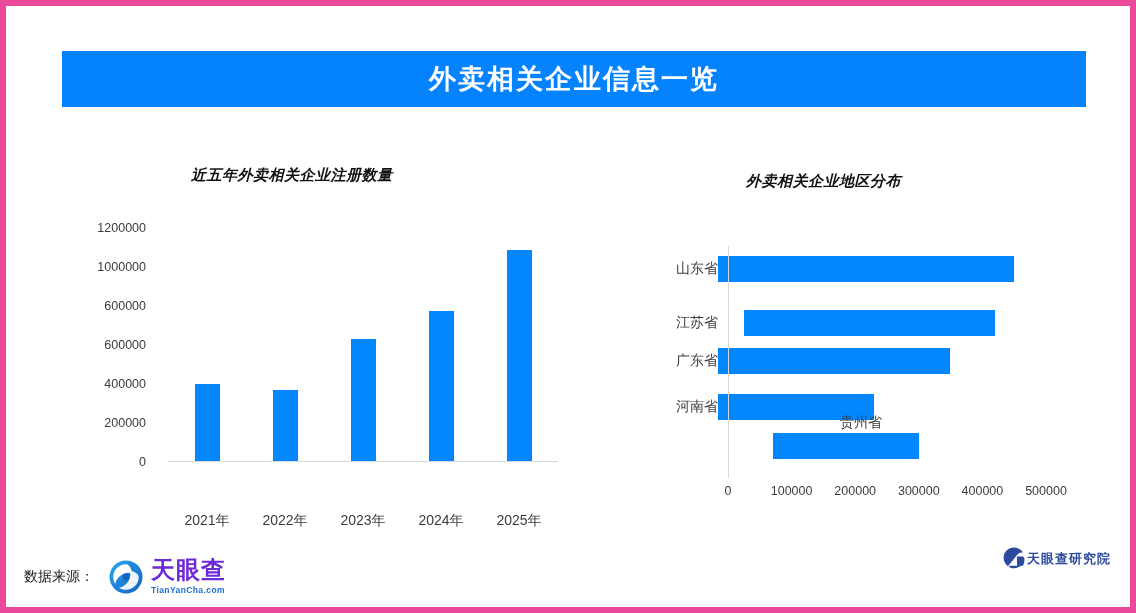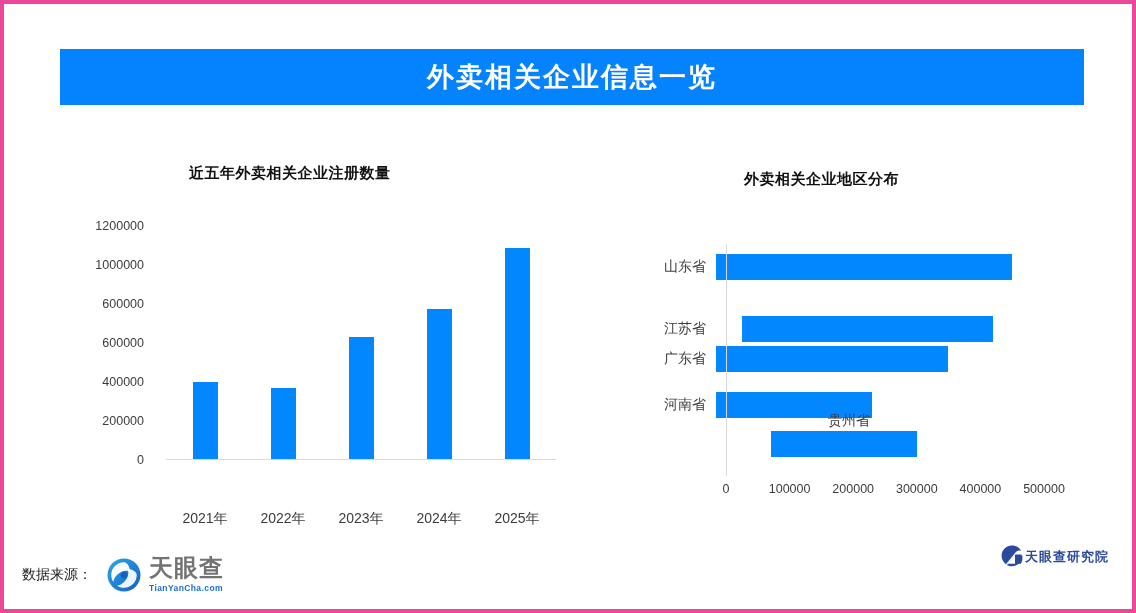--- a/index.html
+++ b/index.html
@@ -11,21 +11,21 @@
     height: 613px;
     background: #ffffff;
     font-family: "Liberation Sans", "DejaVu Sans", sans-serif;
     overflow: hidden;
   }
   #page {
     position: relative;
     width: 1136px;
     height: 613px;
     box-sizing: border-box;
-    border: 4px solid #ec4899;
+    border: 6px solid #ec4899;
     background: #ffffff;
   }
 
   
   #banner {
     position: absolute;
     left: 56px;
     top: 45px;
     width: 1024px;
     height: 56px;
@@ -44,20 +44,21 @@
 
   
   .chart-title {
     position: absolute;
     font-size: 15px;
     font-weight: bold;
     color: #111111;
     letter-spacing: 0.5px;
     font-family: "DejaVu Sans", "Liberation Sans", sans-serif;
     white-space: nowrap;
+    font-style: italic;
   }
   #left-title  { left: 185px; top: 160px; }
   #right-title { left: 740px; top: 166px; }
 
   
   #left-chart {
     position: absolute;
     left: 88px;
     top: 222px;
     width: 480px;
@@ -136,21 +137,20 @@
     position: absolute;
     left: 0;
     width: 400px;
     height: 46px;
     display: flex;
     align-items: center;
   }
   .bar-cat {
     width: 72px;
     text-align: right;
-    padding-right: 10px;
     font-size: 14px;
     color: #3c3c3c;
     box-sizing: border-box;
     white-space: nowrap;
     font-family: "DejaVu Sans", "Liberation Sans", sans-serif;
   }
   .bar-track {
     position: relative;
     flex: 1;
     height: 100%;
@@ -211,21 +211,21 @@
   }
   #tyc-words {
     margin-left: 7px;
     display: flex;
     flex-direction: column;
     justify-content: center;
   }
   #tyc-cn {
     font-size: 24px;
     font-weight: bold;
-    color: #737373;
+    color: #6d28d9;
     line-height: 1;
     letter-spacing: 1px;
     font-family: "DejaVu Sans", "Liberation Sans", sans-serif;
   }
   #tyc-en {
     font-size: 8.5px;
     font-weight: bold;
     color: #1c6fd0;
     letter-spacing: 0.4px;
     margin-top: 3px;
@@ -302,21 +302,21 @@
   <div id="right-title" class="chart-title">外卖相关企业地区分布</div>
 
   <div id="right-chart">
     <div id="right-rows">
         <div class="bar-row" style="top: 0px;">
           <div class="bar-cat">山东省</div>
           <div class="bar-track">
             <div class="bar-fill" style="width: 295.74px; background: rgb(2, 135, 255);"></div>
           </div>
         </div>
-        <div class="bar-row" style="top: 62px; gap: 26px;">
+        <div class="bar-row" style="top: 54px; gap: 26px;">
           <div class="bar-cat">江苏省</div>
           <div class="bar-track">
             <div class="bar-fill" style="width: 251.22px; background: rgb(2, 135, 255);"></div>
           </div>
         </div>
         <div class="bar-row" style="top: 92px;">
           <div class="bar-cat">广东省</div>
           <div class="bar-track">
             <div class="bar-fill" style="width: 231.504px; background: rgb(2, 135, 255);"></div>
           </div>

